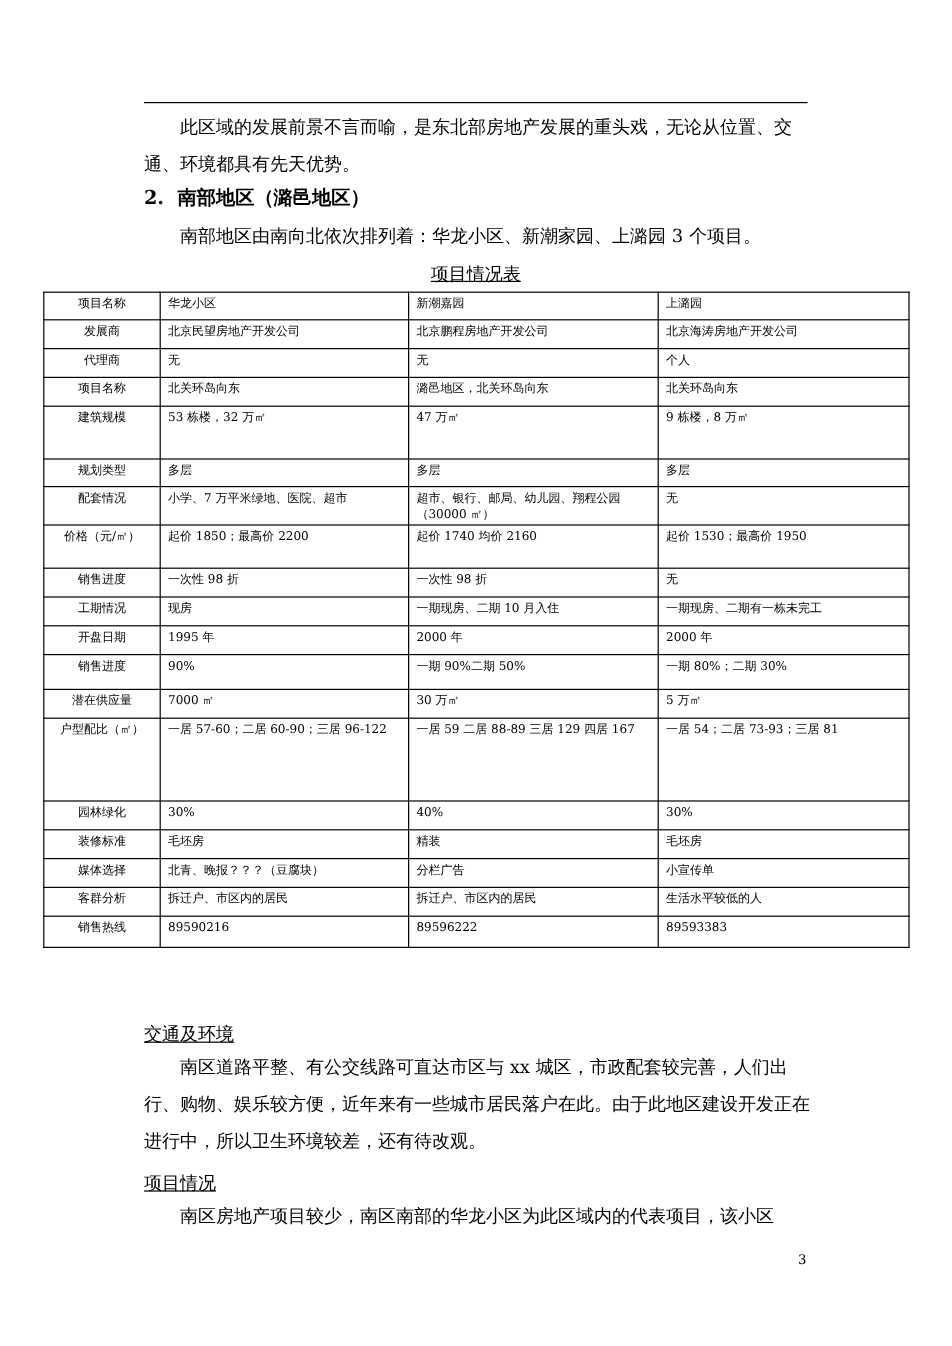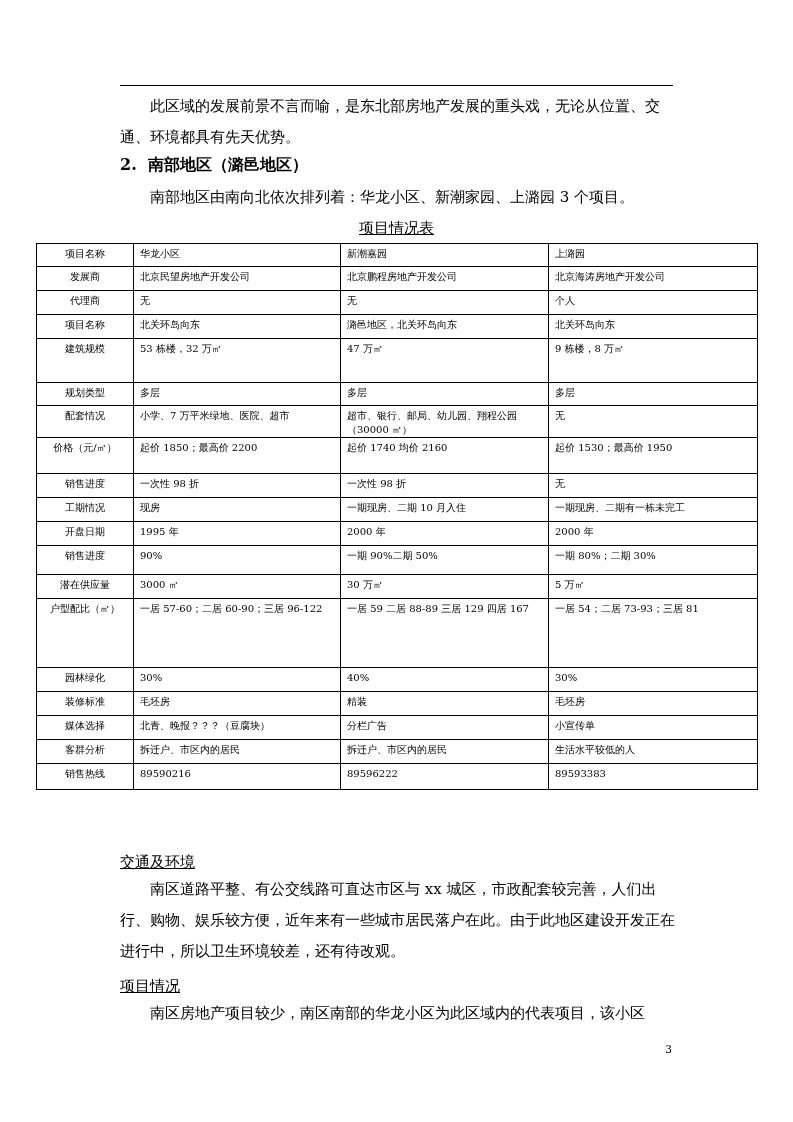--- a/index.html
+++ b/index.html
@@ -117,21 +117,21 @@
         <td class="l">2000 年</td>
       </tr>
       <tr style="height: 29px;">
         <td class="label">销售进度</td>
         <td class="l">90%</td>
         <td class="c">一期 90%二期 50%</td>
         <td class="l">一期 80%；二期 30%</td>
       </tr>
       <tr style="height: 24px;">
         <td class="label">潜在供应量</td>
-        <td class="l">3000 ㎡</td>
+        <td class="l">7000 ㎡</td>
         <td class="c">30 万㎡</td>
         <td class="l">5 万㎡</td>
       </tr>
       <tr style="height: 69px;">
         <td class="label">户型配比（㎡）</td>
         <td class="l">一居 57-60；二居 60-90；三居 96-122</td>
         <td class="c">一居 59 二居 88-89 三居 129 四居 167</td>
         <td class="l">一居 54；二居 73-93；三居 81</td>
       </tr>
       <tr style="height: 24px;">

